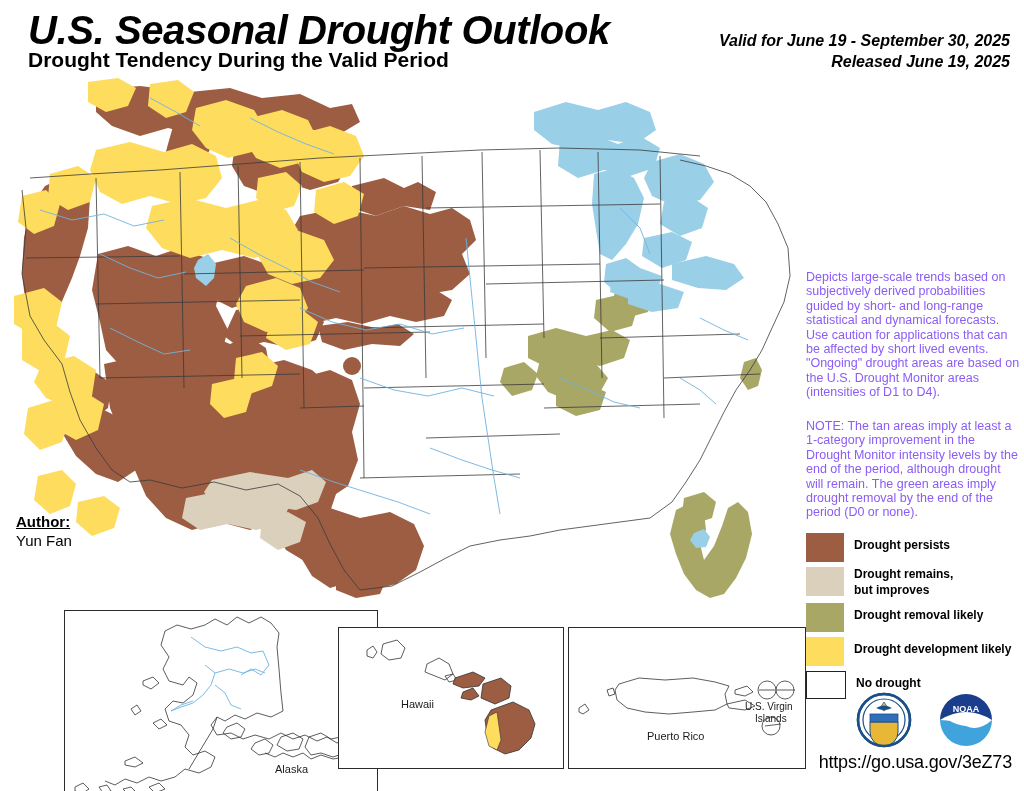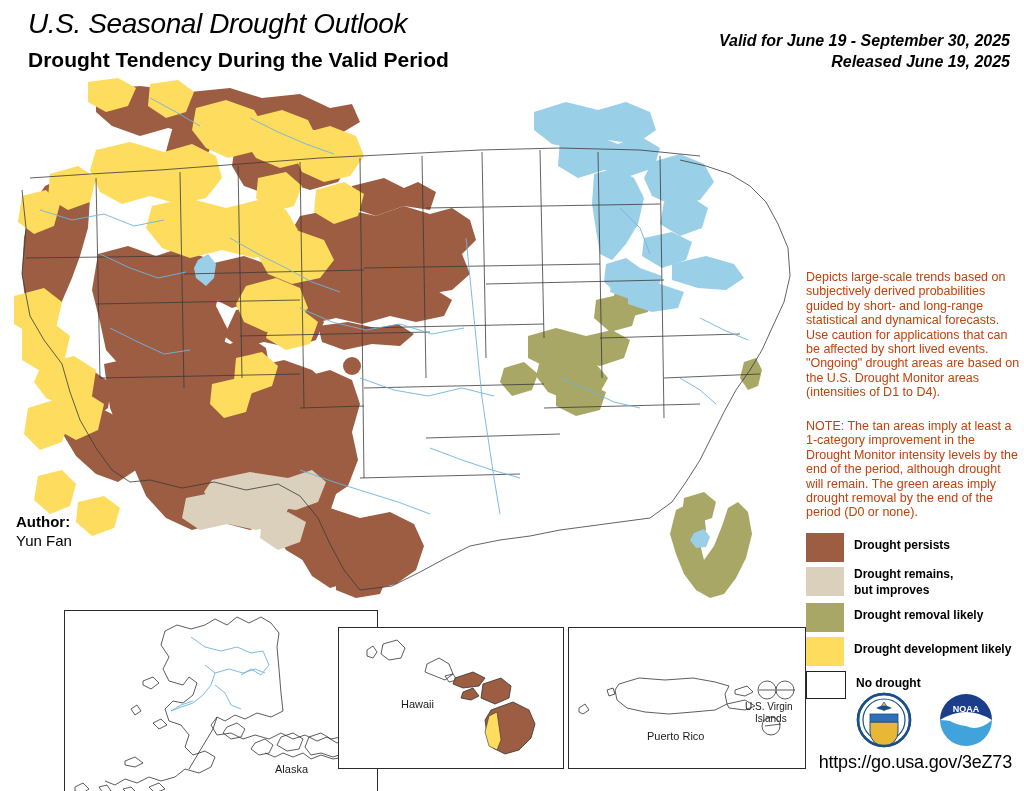--- a/index.html
+++ b/index.html
@@ -1,50 +1,50 @@
 <!DOCTYPE html>
 <html><head>
 <meta charset="utf-8">
 <title>U.S. Seasonal Drought Outlook</title>
 <style>
   html,body{margin:0;padding:0;background:#fff;}
   body{width:1024px;height:791px;position:relative;overflow:hidden;
        font-family:"Liberation Sans","DejaVu Sans",sans-serif;color:#000;}
 
   
-  #title-main{position:absolute;left:28px;top:8px;font-size:28px;font-weight:normal;
+  #title-main{position:absolute;left:28px;top:8px;font-size:40px;font-weight:bold;
     font-style:italic;letter-spacing:-0.4px;white-space:nowrap;}
   #title-sub{position:absolute;left:28px;top:48px;font-size:21px;font-weight:bold;
     white-space:nowrap;}
   #valid-line{position:absolute;right:14px;top:32px;font-size:16px;font-weight:bold;
     font-style:italic;text-align:right;white-space:nowrap;}
   #released-line{position:absolute;right:14px;top:53px;font-size:16px;font-weight:bold;
     font-style:italic;text-align:left;white-space:nowrap;}
 
   
   #main-map{position:absolute;left:0;top:78px;width:800px;height:520px;}
 
   
   .side-para{position:absolute;left:806px;font-size:12.5px;line-height:14.4px;
-    color:#c2410c;width:215px;}
+    color:#8b5cf6;width:215px;}
   #desc-para{top:270px;}
   #note-para{top:419px;}
 
   
   #legend{position:absolute;left:806px;top:533px;width:216px;}
   .legend-row{display:flex;align-items:flex-start;margin-bottom:5px;}
   .swatch{width:38px;height:29px;flex:0 0 38px;margin-right:10px;}
   .swatch.outlined{border:1.6px solid #222;background:#fff;height:26px;}
   .legend-label{font-size:12px;font-weight:bold;line-height:15px;padding-top:5px;
      white-space:nowrap;}
   .legend-label.two{padding-top:0px;line-height:15.5px;}
 
   
   #author-block{position:absolute;left:16px;top:512px;font-size:15px;line-height:19px;}
-  #author-heading{font-weight:bold;}
+  #author-heading{font-weight:bold;text-decoration:underline;}
 
   
   .inset{position:absolute;border:1.4px solid #2b2b2b;background:#fff;}
   #inset-alaska{left:20px;top:610px;width:312px;height:186px;margin-left:44px;}
   #inset-hawaii{left:338px;top:627px;width:224px;height:140px;}
   #inset-pr{left:568px;top:627px;width:236px;height:140px;}
   .inset svg{display:block;width:100%;height:100%;}
 
   
   #logos{position:absolute;left:856px;top:692px;width:140px;height:56px;}

